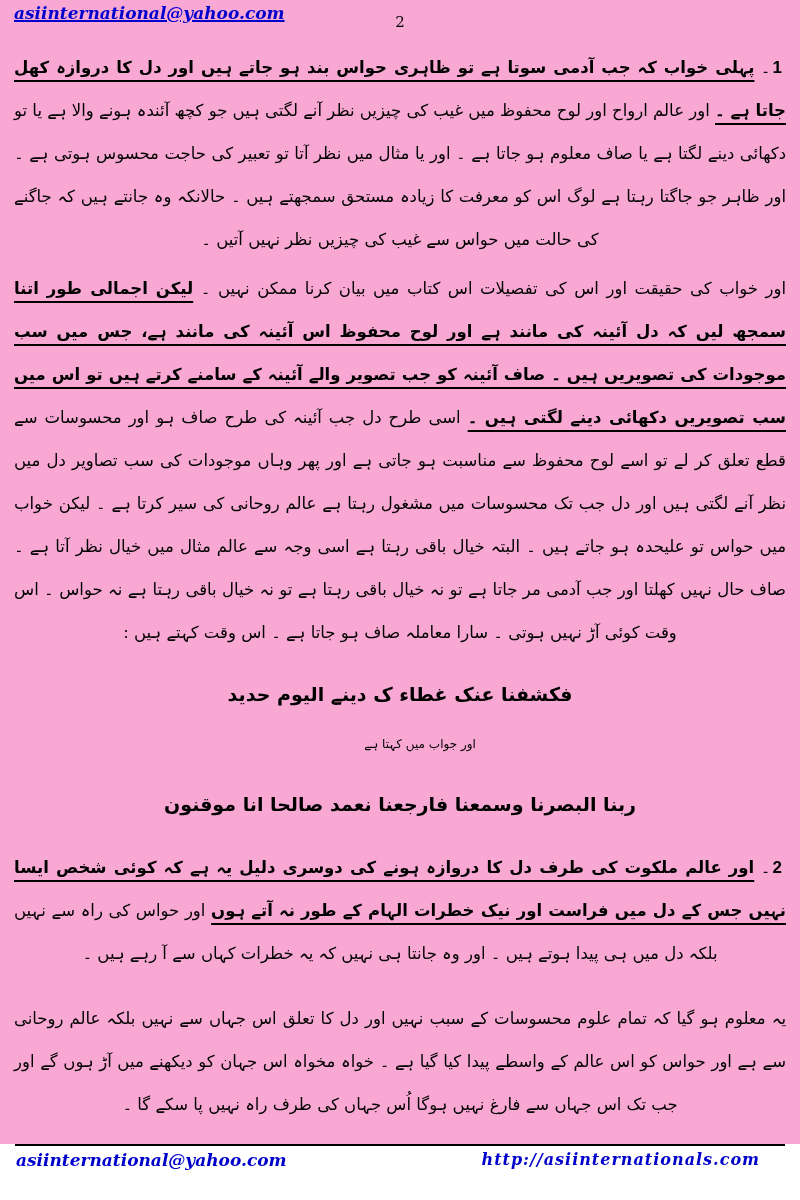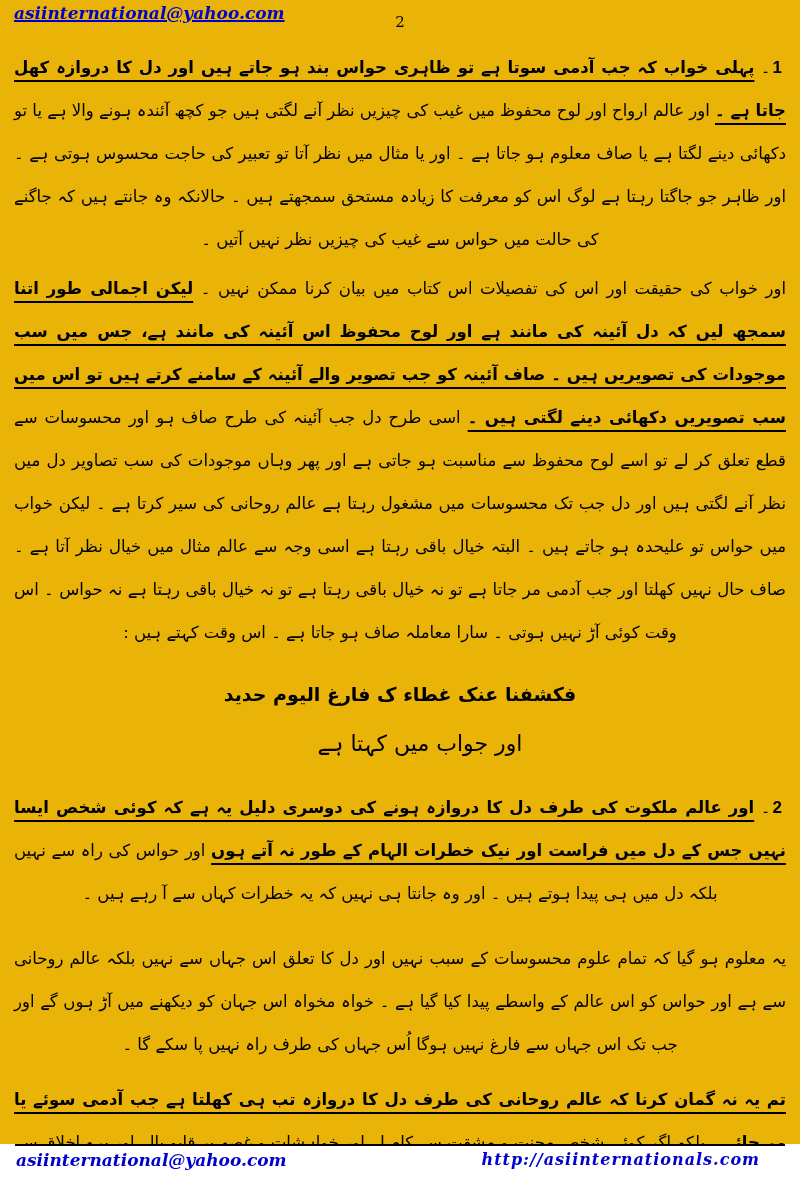--- a/index.html
+++ b/index.html
@@ -1,20 +1,20 @@
 <!DOCTYPE html>
 <html lang="ur"><head>
 <meta charset="utf-8">
 <style>
   html,body{margin:0;padding:0;background:#e8e8e8;}
   .page{
     position:relative;
     width:800px;height:1200px;
     margin:0 auto;
-    background:#eab308;
+    background:#f9a8d4;
     overflow:hidden;
     font-family:"DejaVu Sans",sans-serif;
     box-sizing:border-box;
   }
   
   .header{position:relative;height:44px;}
   .header-email{
     position:absolute;left:14px;top:3px;
     font-family:"DejaVu Serif","Liberation Serif",serif;
     font-style:italic;font-weight:bold;
@@ -57,21 +57,21 @@
   }
   .verse{
     text-align:center;text-align-last:center;
     font-weight:bold;
     font-size:19px;
     margin:20px 0 6px 0;
     line-height:40px;
   }
   .reply-line{
     text-align:center;text-align-last:center;
-    font-size:22px;
+    font-size:12px;
     margin:10px 0 6px 40px;
     line-height:40px;
   }
   .gap-before{margin-top:22px;}
   
   .footer{
     position:absolute;left:0;right:0;bottom:0;
     height:56px;
     background:#fff;
   }
@@ -104,24 +104,25 @@
     <a class="header-email">asiinternational@yahoo.com</a>
     <div class="page-number">2</div>
   </div>
 
   <div class="doc-body">
 
     <p class="para no-bottom-gap"><span class="item-num">1</span><span>۔ </span><span class="lead">پہلی خواب کہ جب آدمی سوتا ہے تو ظاہری حواس بند ہو جاتے ہیں اور دل کا دروازہ کھل جاتا ہے ۔</span> <span>اور عالم ارواح اور لوح محفوظ میں غیب کی چیزیں نظر آنے لگتی ہیں جو کچھ آئندہ ہونے والا ہے یا تو دکھائی دینے لگتا ہے یا صاف معلوم ہو جاتا ہے ۔ اور یا مثال میں نظر آتا تو تعبیر کی حاجت محسوس ہوتی ہے ۔ اور ظاہر جو جاگتا رہتا ہے لوگ اس کو معرفت کا زیادہ مستحق سمجھتے ہیں ۔ حالانکہ وہ جانتے ہیں کہ جاگنے کی حالت میں حواس سے غیب کی چیزیں نظر نہیں آتیں ۔</span></p>
 
     <p class="para"><span>اور خواب کی حقیقت اور اس کی تفصیلات اس کتاب میں بیان کرنا ممکن نہیں ۔</span> <span class="lead">لیکن اجمالی طور اتنا سمجھ لیں کہ دل آئینہ کی مانند ہے اور لوح محفوظ اس آئینہ کی مانند ہے، جس میں سب موجودات کی تصویریں ہیں ۔ صاف آئینہ کو جب تصویر والے آئینہ کے سامنے کرتے ہیں تو اس میں سب تصویریں دکھائی دینے لگتی ہیں ۔</span> <span>اسی طرح دل جب آئینہ کی طرح صاف ہو اور محسوسات سے قطع تعلق کر لے تو اسے لوح محفوظ سے مناسبت ہو جاتی ہے اور پھر وہاں موجودات کی سب تصاویر دل میں نظر آنے لگتی ہیں اور دل جب تک محسوسات میں مشغول رہتا ہے عالم روحانی کی سیر کرتا ہے ۔ لیکن خواب میں حواس تو علیحدہ ہو جاتے ہیں ۔ البتہ خیال باقی رہتا ہے اسی وجہ سے عالم مثال میں خیال نظر آتا ہے ۔ صاف حال نہیں کھلتا اور جب آدمی مر جاتا ہے تو نہ خیال باقی رہتا ہے تو نہ خیال باقی رہتا</span> <span>ہے نہ حواس ۔ اس وقت کوئی آڑ نہیں ہوتی ۔ سارا معاملہ صاف ہو جاتا ہے ۔ اس وقت کہتے ہیں :</span></p>
 
-    <div class="verse">فکشفنا عنک غطاء ک فارغ الیوم حدید</div>
+    <div class="verse">فکشفنا عنک غطاء ک دینے الیوم حدید</div>
 
     <div class="reply-line">اور جواب میں کہتا ہے</div>
 
+    <div class="verse">ربنا البصرنا وسمعنا فارجعنا نعمد صالحا انا موقنون</div>
 
     <p class="para gap-before"><span class="item-num">2</span><span>۔ </span><span class="lead">اور عالم ملکوت کی طرف دل کا دروازہ ہونے کی دوسری دلیل یہ ہے کہ کوئی شخص ایسا نہیں جس کے دل میں فراست اور نیک خطرات الہام کے طور نہ آتے ہوں</span> <span>اور حواس کی راہ سے نہیں بلکہ دل میں ہی پیدا ہوتے ہیں ۔ اور وہ جانتا ہی نہیں کہ یہ خطرات کہاں سے آ رہے ہیں ۔</span></p>
 
     <p class="para gap-before"><span>یہ معلوم ہو گیا کہ تمام علوم محسوسات کے سبب نہیں اور دل کا تعلق اس جہاں سے نہیں بلکہ عالم روحانی سے ہے اور حواس کو اس عالم کے واسطے پیدا کیا گیا ہے ۔ خواہ مخواہ اس جہان کو دیکھنے میں آڑ ہوں گے اور جب تک اس جہاں سے فارغ نہیں ہوگا اُس جہاں کی طرف راہ نہیں پا سکے گا ۔</span></p>
 
     <p class="para no-bottom-gap"><span class="lead">تم یہ نہ گمان کرنا کہ عالم روحانی کی طرف دل کا دروازہ تب ہی کھلتا ہے جب آدمی سوئے یا مر جائے ۔</span> <span>بلکہ اگر کوئی شخص محنت و مشقت سے کام لے اور خواہشات و غصہ پر قابو پالے اور برے اخلاق سے اپنے آپ کو پاک کر لے اور خالی جگہ میں بیٹھ کر آنکھ بند کر کے اور حواس کو بیکار کر کے دل کو عالم روحانی کے ساتھ اتنی مناسبت پیدا کر دے کہ ہمیشہ دل سے اللہ اللہ کہے ۔ زبان سے نہیں ۔ حتی کہ اپنے آپ اور تمام جہاں سے بے خبر ہو جائے اور اللہ تعالی کے سوا کسی کی خبر نہ رکھے ۔</span></p>
 
   </div>
 
   <div class="footer">

